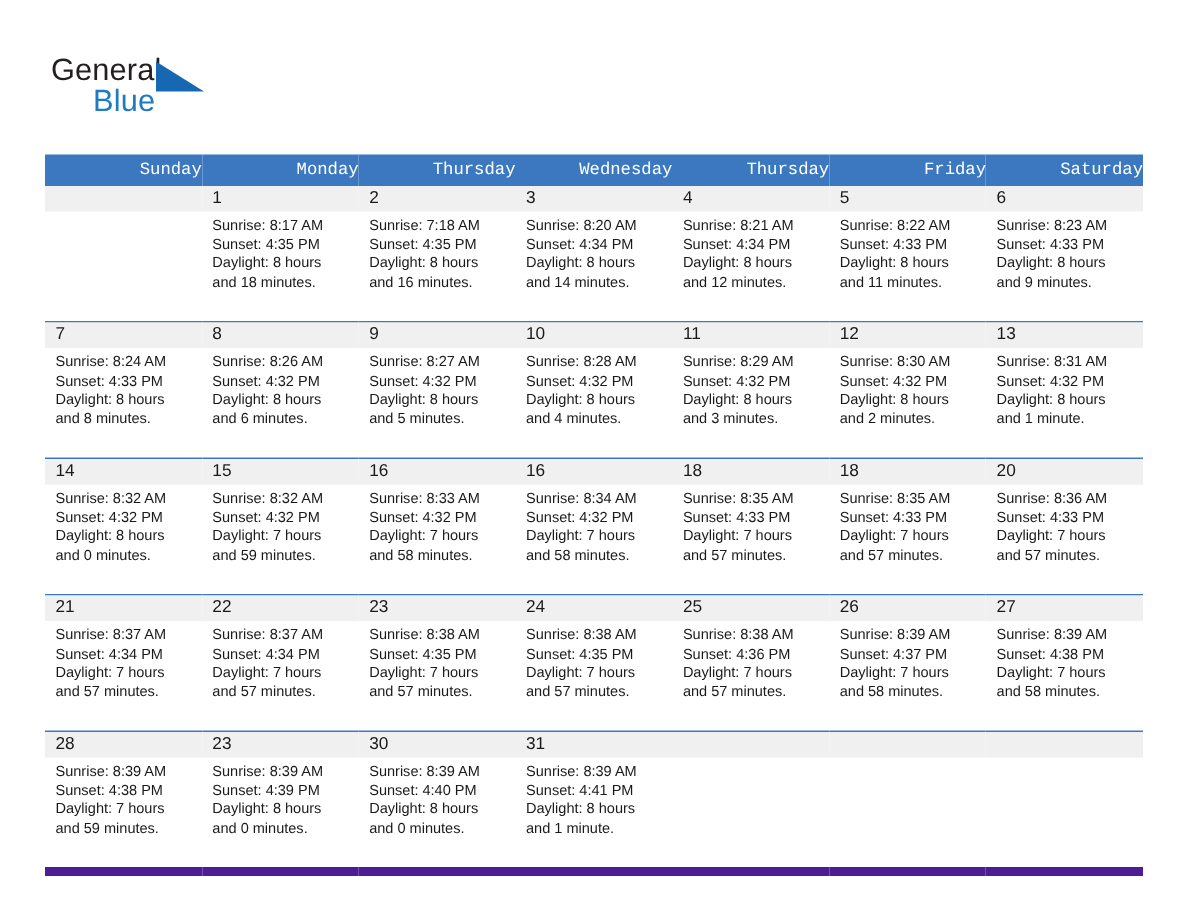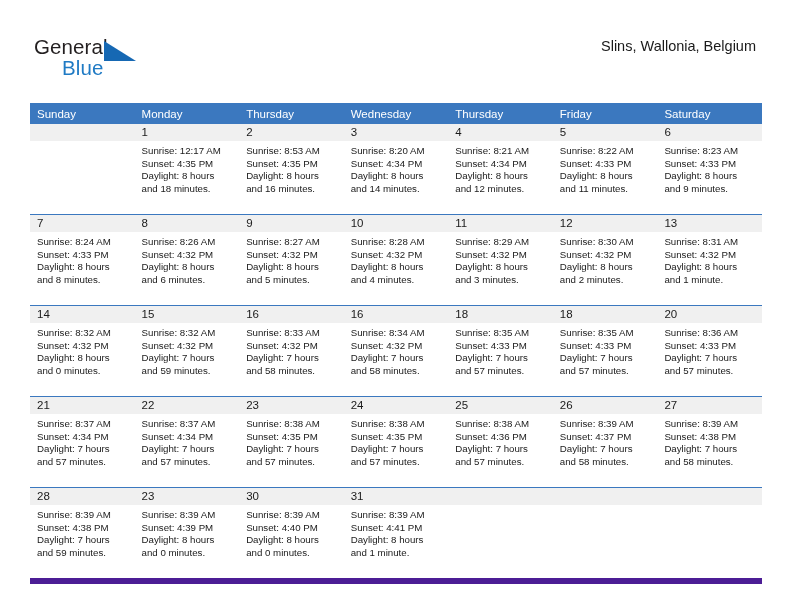--- a/index.html
+++ b/index.html
@@ -93,24 +93,25 @@
     top: 103px;
     width: 732px;
     border-collapse: collapse;
     table-layout: fixed;
   }
   .calendar th {
     background: #3b78bf;
     color: #ffffff;
     font-size: 11.5px;
     font-weight: normal;
-    text-align: left;
+    text-align: right;
     padding: 4px 0 4px 7px;
     height: 13px;
     border: none;
+    font-family: Liberation Mono, monospace;
   }
   .calendar td {
     vertical-align: top;
     padding: 0;
     border: none;
     width: 104.57px;
     height: 90px;
     background: #ffffff;
   }
   .calendar tbody tr {
@@ -154,21 +155,20 @@
 
   <div class="header">
 
     <div class="logo">
       <span class="logo-general">General</span>
       <span class="logo-triangle"></span>
       <span class="logo-blue">Blue</span>
     </div>
 
     <div class="title-block">
-      <div class="cal-subtitle">Slins, Wallonia, Belgium</div>
     </div>
 
   </div>
 
   <table class="calendar">
     <thead>
       <tr>
         <th>Sunday</th>
         <th>Monday</th>
         <th>Thursday</th>
@@ -182,32 +182,32 @@
         <tr>
           <td>
             <div class="daycell empty">
               <div class="daynum-band"></div>
             </div>
           </td>
           <td>
             <div class="daycell">
               <div class="daynum-band">1</div>
               <div class="day-info">
-                <div>Sunrise: 12:17 AM</div>
+                <div>Sunrise: 8:17 AM</div>
                 <div>Sunset: 4:35 PM</div>
                 <div>Daylight: 8 hours</div>
                 <div>and 18 minutes.</div>
               </div>
             </div>
           </td>
           <td>
             <div class="daycell">
               <div class="daynum-band">2</div>
               <div class="day-info">
-                <div>Sunrise: 8:53 AM</div>
+                <div>Sunrise: 7:18 AM</div>
                 <div>Sunset: 4:35 PM</div>
                 <div>Daylight: 8 hours</div>
                 <div>and 16 minutes.</div>
               </div>
             </div>
           </td>
           <td>
             <div class="daycell">
               <div class="daynum-band">3</div>
               <div class="day-info">

